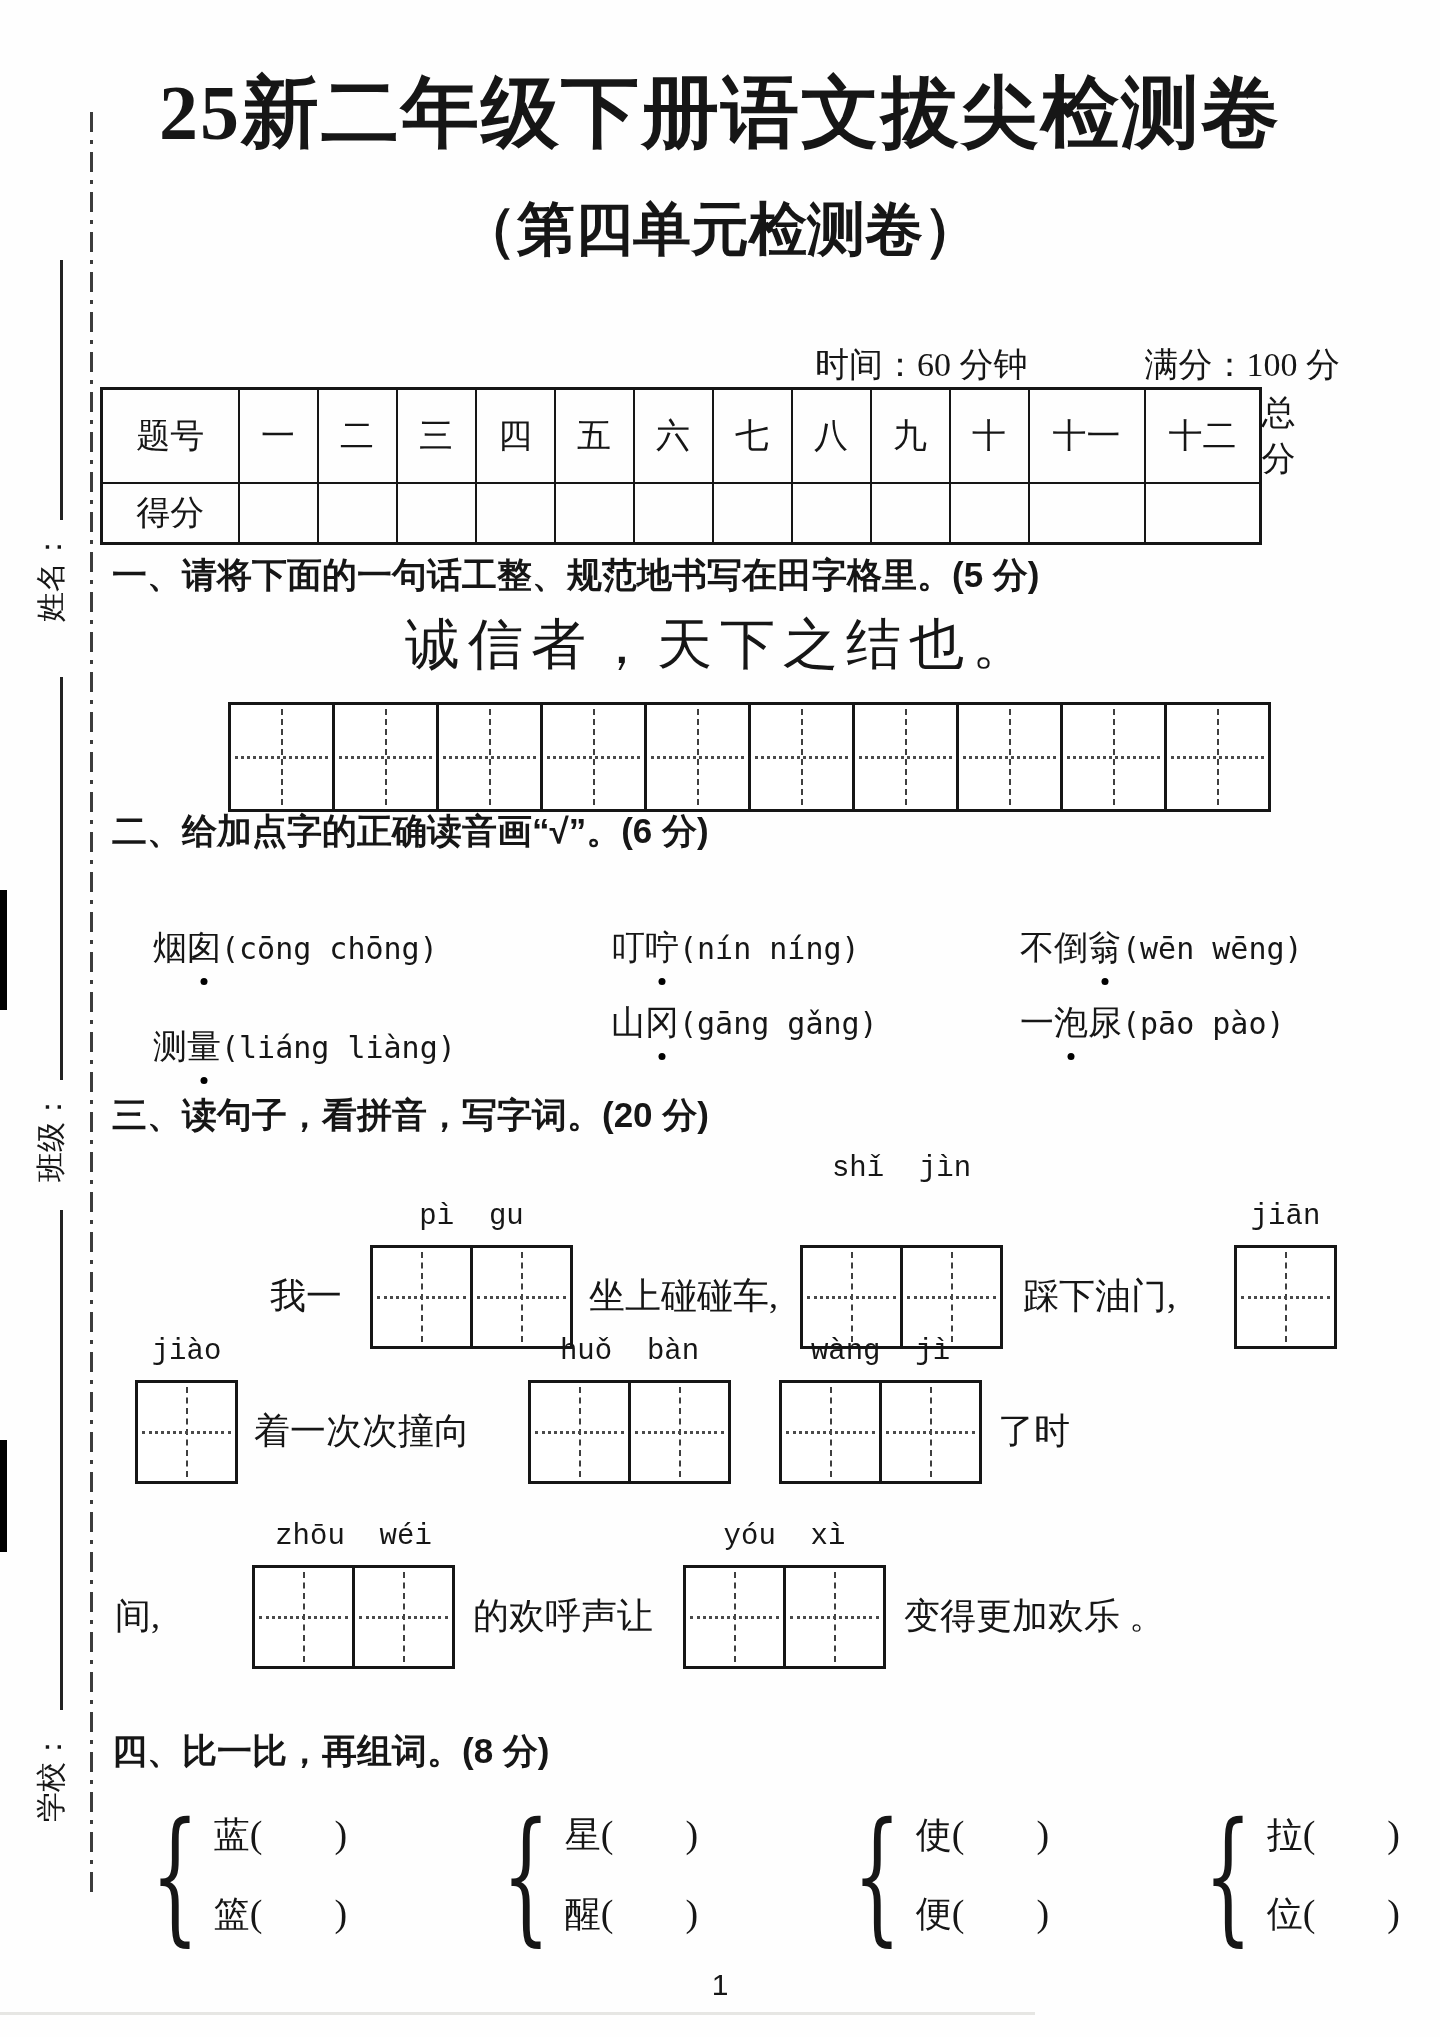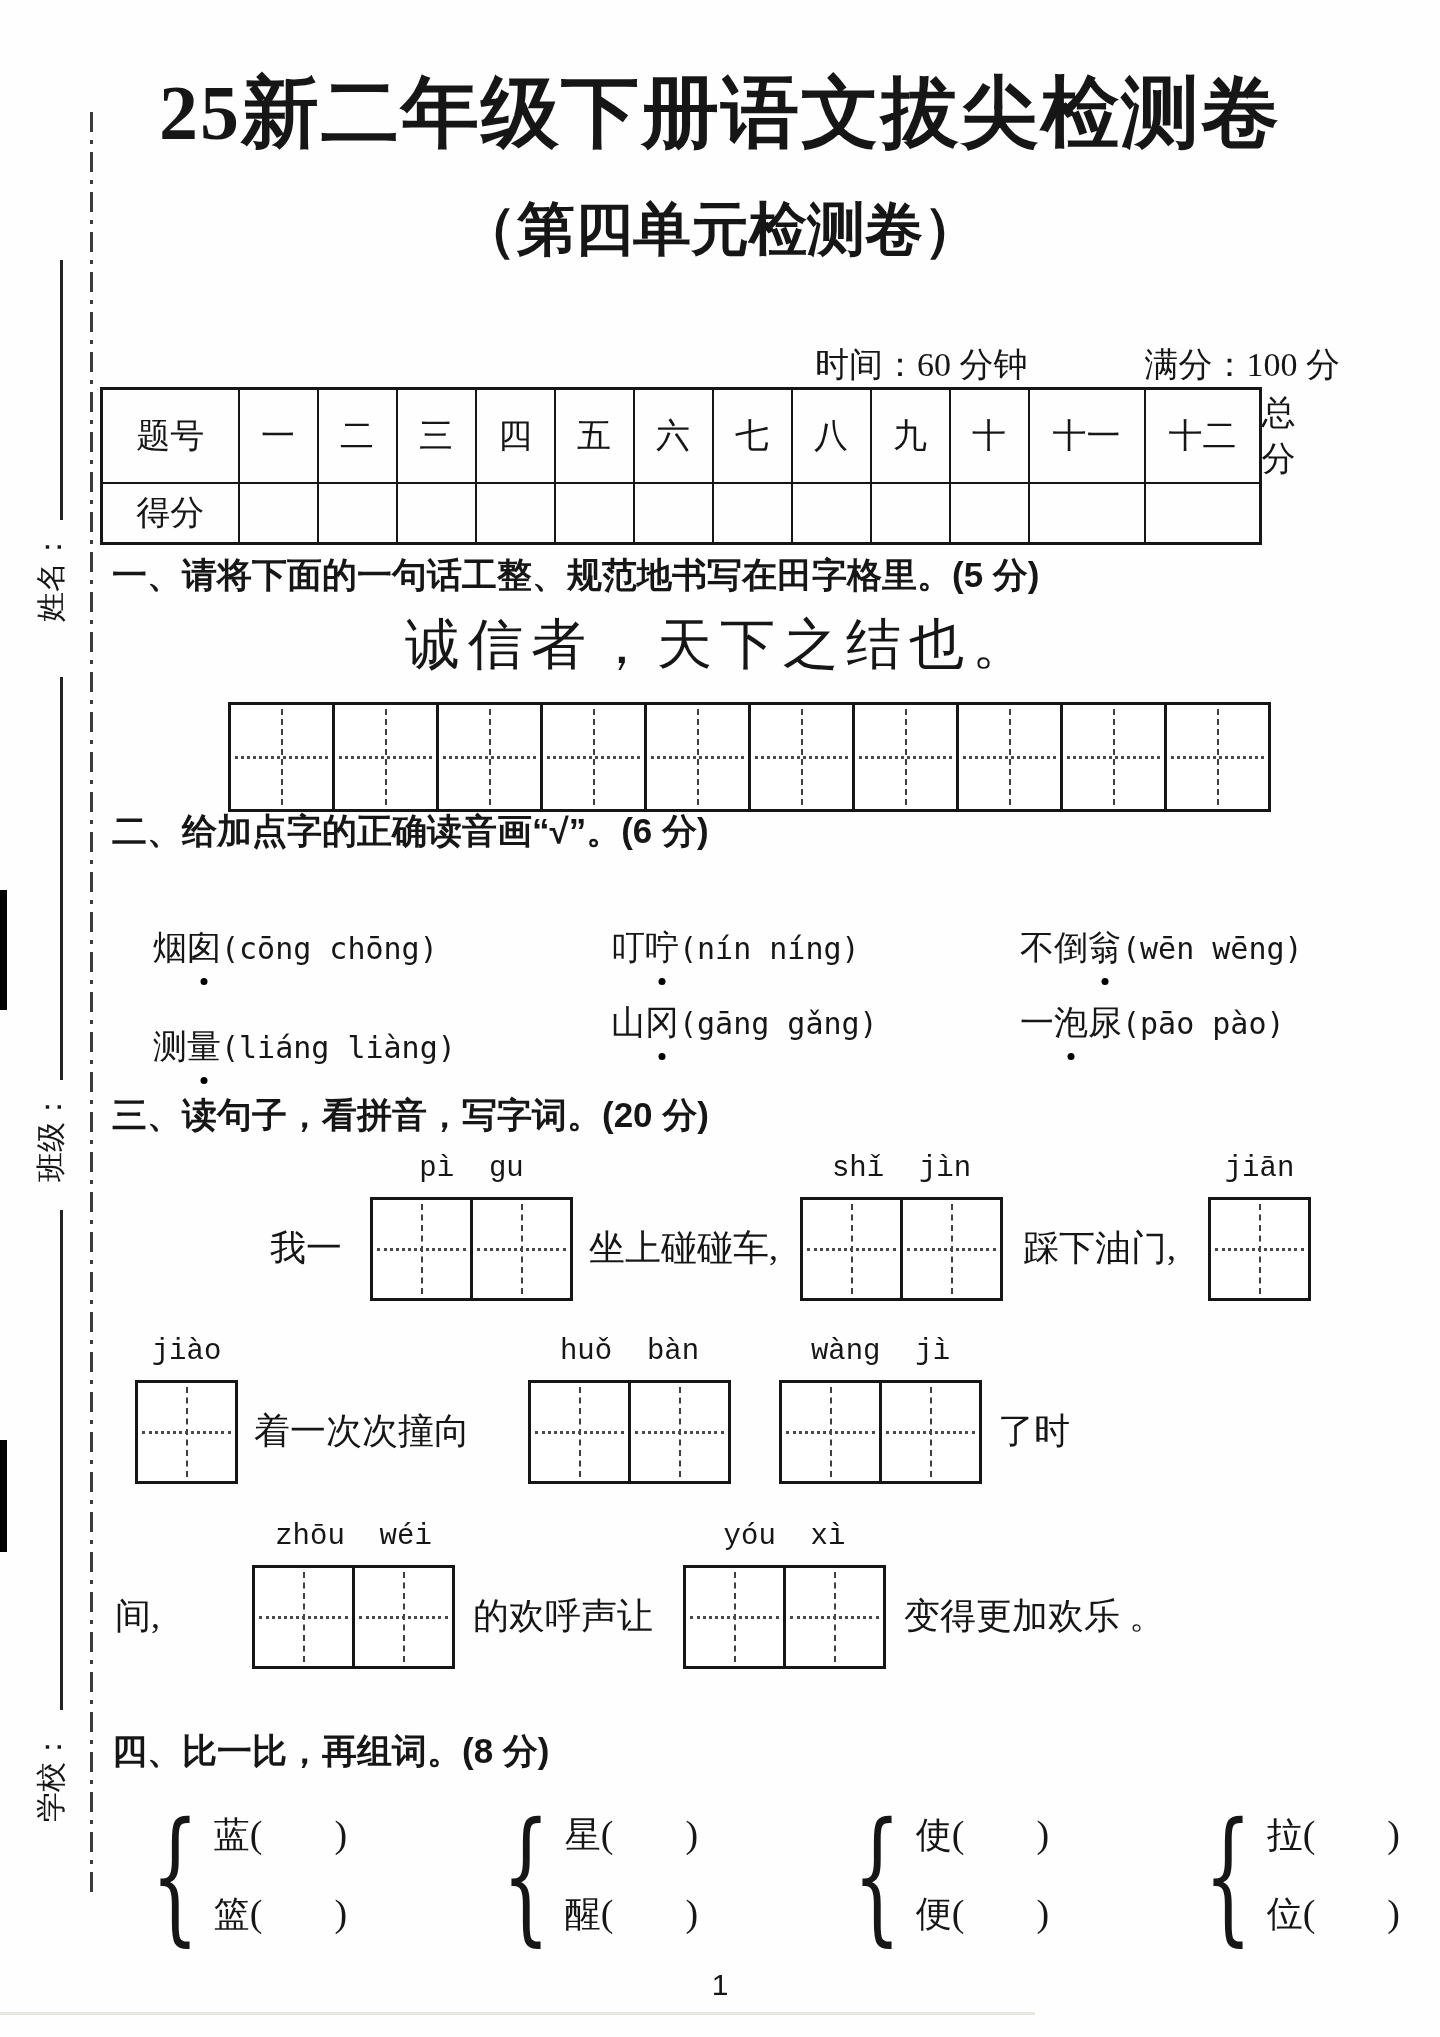--- a/index.html
+++ b/index.html
@@ -196,29 +196,29 @@
   <div class="s3-line" style="top:1152px;">
     <span class="s3-text" style="margin-left:155px;">我一</span>
     <span class="box-unit" style="margin-left:28px;">
       <span class="py-label">pì  gu</span>
       <span class="wbox">
           <div class="cell"></div>
           <div class="cell"></div>
         </span>
     </span>
     <span class="s3-text" style="margin-left:16px;">坐上碰碰车,</span>
-    <span class="box-unit" style="margin-left:22px;">
+    <span class="box-unit" style="margin-left:22px;gap:48px;">
       <span class="py-label">shǐ  jìn</span>
       <span class="wbox">
           <div class="cell"></div>
           <div class="cell"></div>
         </span>
     </span>
     <span class="s3-text" style="margin-left:20px;">踩下油门,</span>
-    <span class="box-unit" style="margin-left:32px;">
+    <span class="box-unit" style="margin-left:58px;">
       <span class="py-label">jiān</span>
       <span class="wbox">
           <div class="cell"></div>
         </span>
     </span>
   </div>
 
   <div class="s3-line" style="top:1335px;">
     <span class="box-unit" style="margin-left:20px;">
       <span class="py-label">jiào</span>

